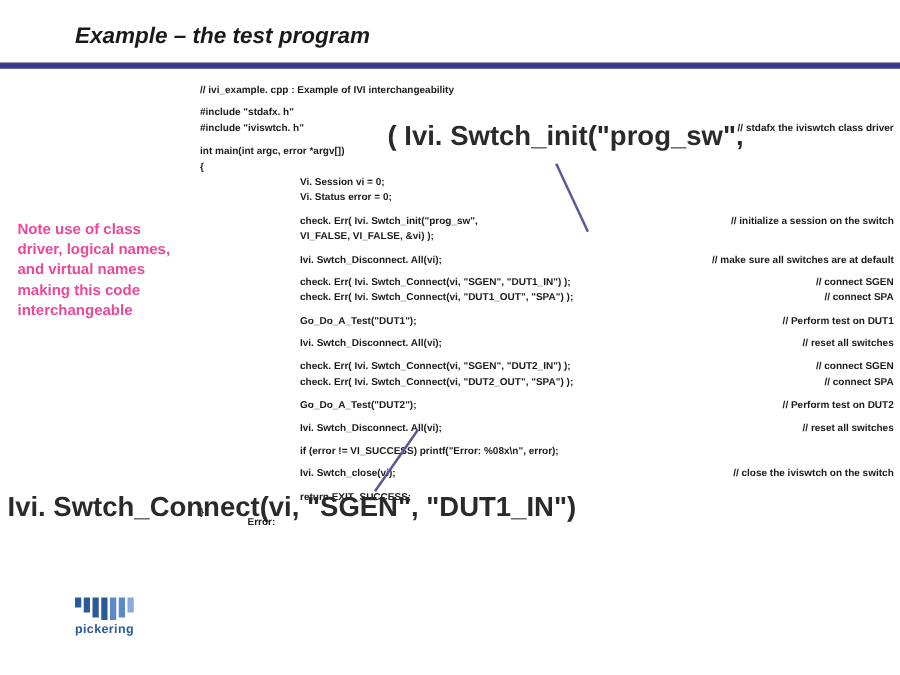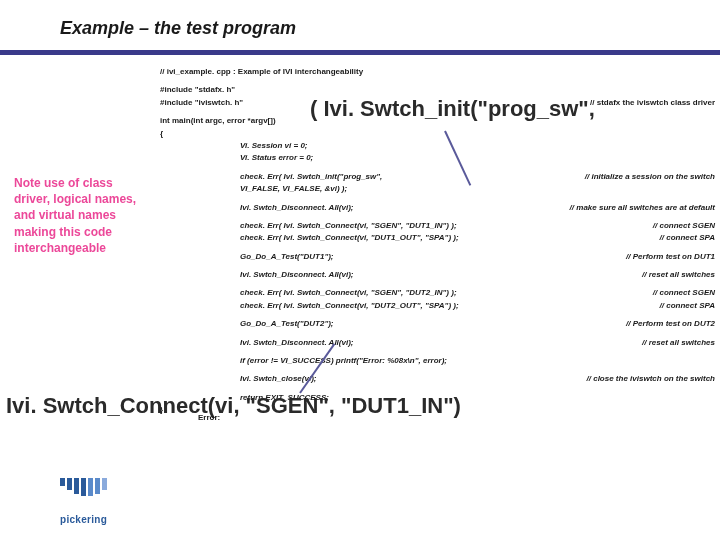--- a/index.html
+++ b/index.html
@@ -33,21 +33,21 @@
     top: 66px;
     left: 160px;
     width: 555px;
     font-family: "Arial", sans-serif;
     font-size: 8px;
     font-weight: bold;
     color: #1a1a1a;
     line-height: 1.55;
     text-align: right;
   }
-  .code-block .indent1 { padding-left: 80px; font-style: italic; }
+  .code-block .indent1 { padding-left: 80px; }
   .code-line { white-space: nowrap; display: flex; }
   .code-left { flex: 0 0 auto; }
   .code-right { margin-left: auto; padding-left: 20px; }
   .note {
     position: absolute;
     top: 175px;
     left: 14px;
     width: 135px;
     font-size: 12px;
     font-weight: bold;
@@ -122,21 +122,21 @@
   .logo-bar:nth-child(2){height:12px;}
   .logo-bar:nth-child(3){height:16px;}
   .logo-bar:nth-child(4){height:18px;}
   .logo-bar:nth-child(5){height:18px; background:#5a8aca;}
   .logo-bar:nth-child(6){height:16px; background:#5a8aca;}
   .logo-bar:nth-child(7){height:12px; background:#8aaadc;}
   .logo-text {
     font-size: 10px;
     color: #2a5a9a;
     font-weight: bold;
-    margin-top: 18px;
+    margin-top: 2px;
     letter-spacing: 0.3px;
   }
   .gap { height: 6px; }
 </style>
 </head>
 <body>
 
 <div class="title">Example – the test program</div>
 <div class="title-underline"></div>
 

